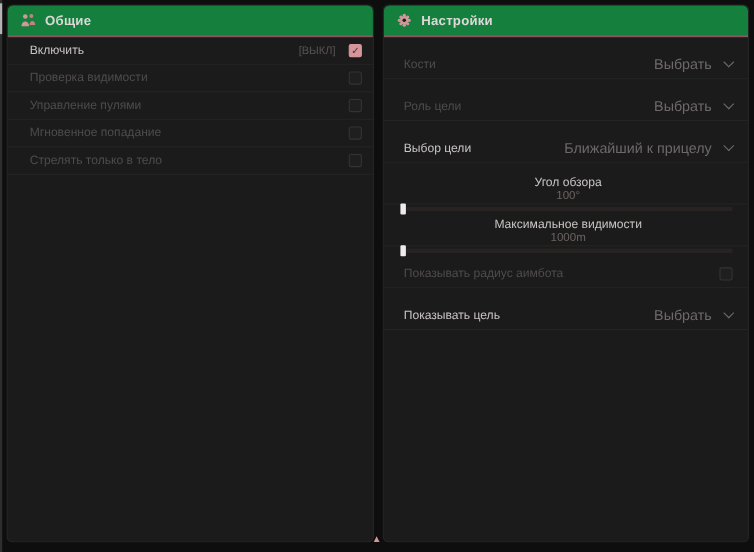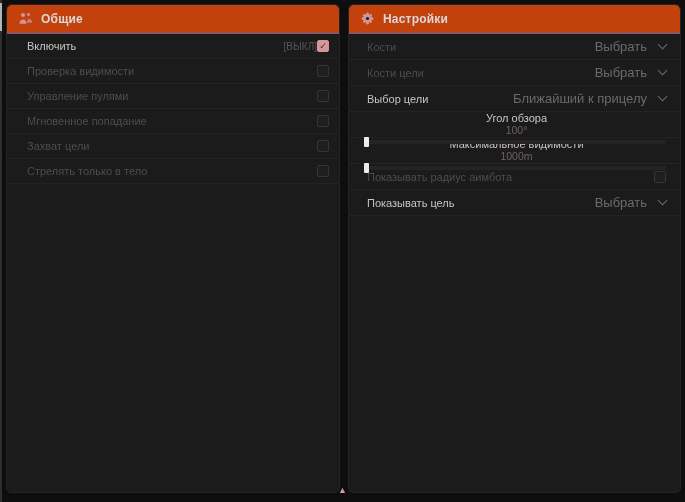--- a/index.html
+++ b/index.html
@@ -13,33 +13,33 @@
 
   .panel {
     position:absolute; top:4px; height:489px; box-sizing:border-box;
     background:#1b1b1b; border:1px solid #242424; border-radius:5px;
   }
   #left-panel  { left:6px;  width:334px; }
   #right-panel { left:348px; width:333px; }
 
   .panel-header {
     height:27px; display:flex; align-items:center; gap:8px; padding:0 11px;
-    background:#c2410c; border-bottom:2px solid #8d565e; border-radius:5px 5px 0 0;
+    background:#15803d; border-bottom:2px solid #8d565e; border-radius:5px 5px 0 0;
   }
   .panel-title { font-size:12px; font-weight:700; color:#ddd8d8; letter-spacing:.2px; }
   .hdr-icon { display:flex; align-items:center; }
 
   .row {
     display:flex; align-items:center; height:24px;
     padding:0 10px 0 20px; border-bottom:1px solid #242424;
   }
-  #right-panel .row { padding:0 14px 0 18px; height:25px;justify-content:center; }
+  #right-panel .row { padding:12px 14px 0 18px; height:25px;justify-content:center; }
   .label { flex:1; font-size:11px; color:#c9c4c4; white-space:nowrap; }
   .label.muted { color:#4f4b4b; }
-  .hotkey { font-size:10px; color:#585354; margin-right:0; }
+  .hotkey { font-size:10px; color:#585354; margin-right:12px; }
 
   .checkbox {
     width:12px; height:12px; box-sizing:border-box; border-radius:2px;
     border:1px solid #343434; background:#1f1f1f;
     display:flex; align-items:center; justify-content:center; flex:none;
   }
   .checkbox.checked { background:#d4969b; border-color:#d4969b; }
   .checkbox.checked::after { content:"✓"; font-size:9px; font-weight:700; color:#49282c; line-height:1; }
 
   .dropdown { display:flex; align-items:center; gap:12px; cursor:default; }
@@ -90,24 +90,20 @@
   </div>
   <div class="row">
     <span class="label muted">Управление пулями</span>
     <span class="checkbox"></span>
   </div>
   <div class="row">
     <span class="label muted">Мгновенное попадание</span>
     <span class="checkbox"></span>
   </div>
   <div class="row">
-    <span class="label muted">Захват цели</span>
-    <span class="checkbox"></span>
-  </div>
-  <div class="row">
     <span class="label muted">Стрелять только в тело</span>
     <span class="checkbox"></span>
   </div>
 </div>
 
 <div class="panel" id="right-panel">
   <div class="panel-header">
     <span class="hdr-icon">
       <svg width="15" height="15" viewBox="0 0 16 16">
         <g fill="#d4969b">
@@ -128,21 +124,21 @@
   </div>
 
   <div class="row">
     <span class="label muted">Кости</span>
     <span class="dropdown">
       <span class="dd-value">Выбрать</span>
       <span class="chevron"></span>
     </span>
   </div>
   <div class="row">
-    <span class="label muted">Кости цели</span>
+    <span class="label muted">Роль цели</span>
     <span class="dropdown">
       <span class="dd-value">Выбрать</span>
       <span class="chevron"></span>
     </span>
   </div>
   <div class="row">
     <span class="label">Выбор цели</span>
     <span class="dropdown">
       <span class="dd-value">Ближайший к прицелу</span>
       <span class="chevron"></span>

